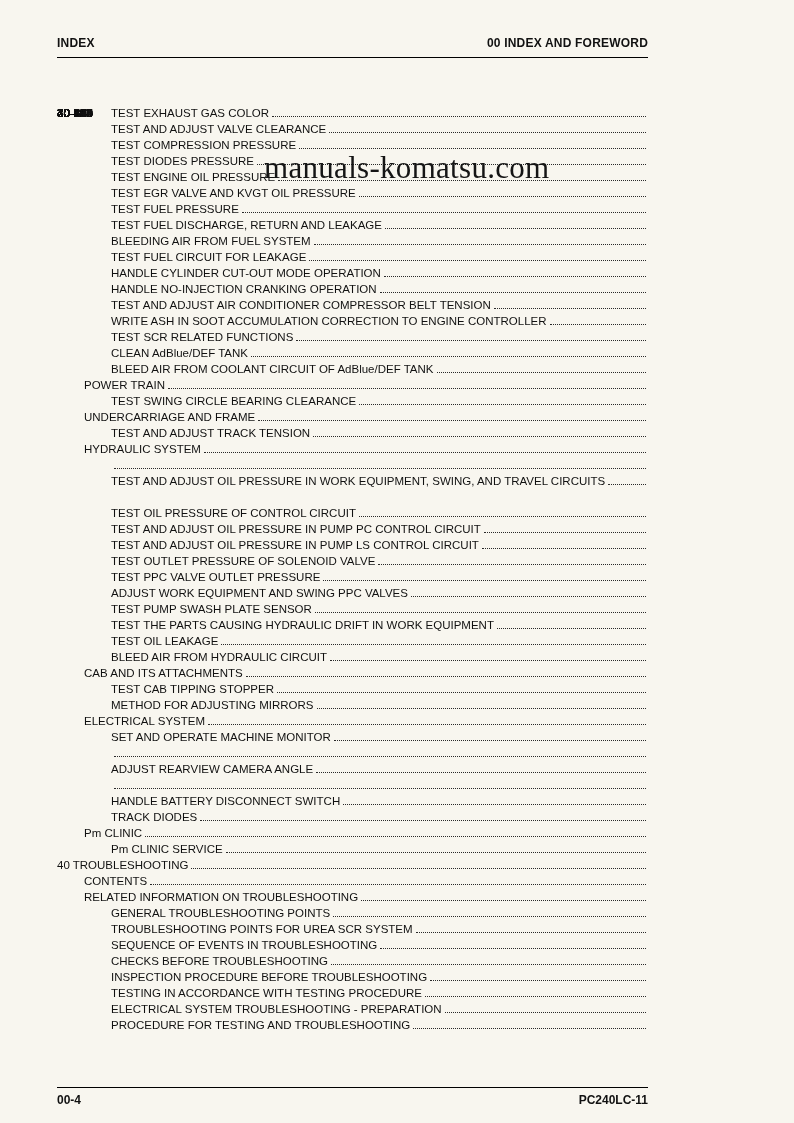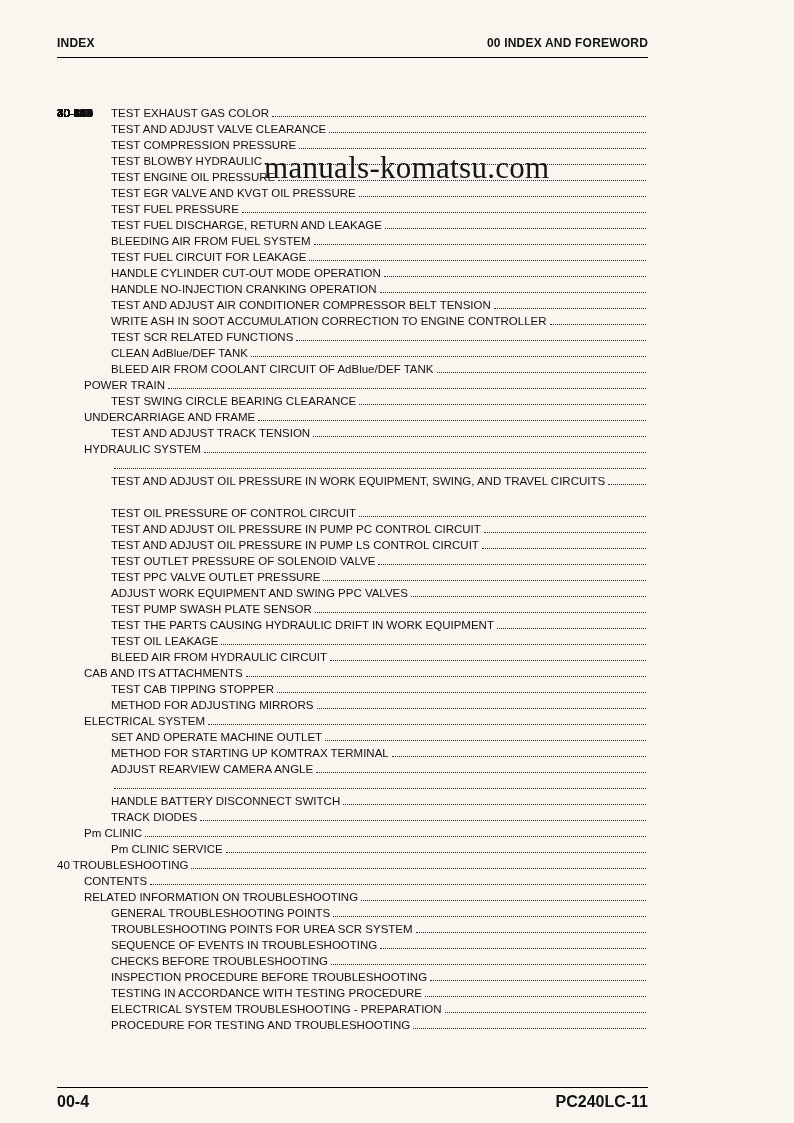--- a/index.html
+++ b/index.html
@@ -74,21 +74,21 @@
   }
   .footer {
     position: absolute;
     top: 1087px;
     left: 57px;
     right: 57px;
     border-top: 1.5px solid #000;
     padding-top: 5px;
     display: flex;
     justify-content: space-between;
-    font-size: 16px;
+    font-size: 12px;
     font-weight: bold;
   }
 </style>
 </head>
 <body>
 
 <div class="page">
 
   <div class="header">
     <span>INDEX</span>
@@ -107,21 +107,21 @@
         <span class="title">TEST AND ADJUST VALVE CLEARANCE</span>
         <span class="leader"></span>
         <span class="page">30-21</span>
       </div>
       <div class="row indent-2">
         <span class="title">TEST COMPRESSION PRESSURE</span>
         <span class="leader"></span>
         <span class="page">30-23</span>
       </div>
       <div class="row indent-2">
-        <span class="title">TEST BLOWBY HYDRAULIC</span>
+        <span class="title">TEST DIODES PRESSURE</span>
         <span class="leader"></span>
         <span class="page">30-28</span>
       </div>
       <div class="row indent-2">
         <span class="title">TEST ENGINE OIL PRESSURE</span>
         <span class="leader"></span>
         <span class="page">30-30</span>
       </div>
       <div class="row indent-2">
         <span class="title">TEST EGR VALVE AND KVGT OIL PRESSURE</span>
@@ -286,26 +286,25 @@
         <span class="title">METHOD FOR ADJUSTING MIRRORS</span>
         <span class="leader"></span>
         <span class="page">30-124</span>
       </div>
       <div class="row indent-1">
         <span class="title">ELECTRICAL SYSTEM</span>
         <span class="leader"></span>
         <span class="page">30-130</span>
       </div>
       <div class="row indent-2">
-        <span class="title">SET AND OPERATE MACHINE OUTLET</span>
+        <span class="title">SET AND OPERATE MACHINE MONITOR</span>
         <span class="leader"></span>
         <span class="page">30-130</span>
       </div>
       <div class="row indent-2">
-        <span class="title">METHOD FOR STARTING UP KOMTRAX TERMINAL</span>
         <span class="leader"></span>
         <span class="page">30-205</span>
       </div>
       <div class="row indent-2">
         <span class="title">ADJUST REARVIEW CAMERA ANGLE</span>
         <span class="leader"></span>
         <span class="page">30-210</span>
       </div>
       <div class="row indent-2">
         <span class="leader"></span>

